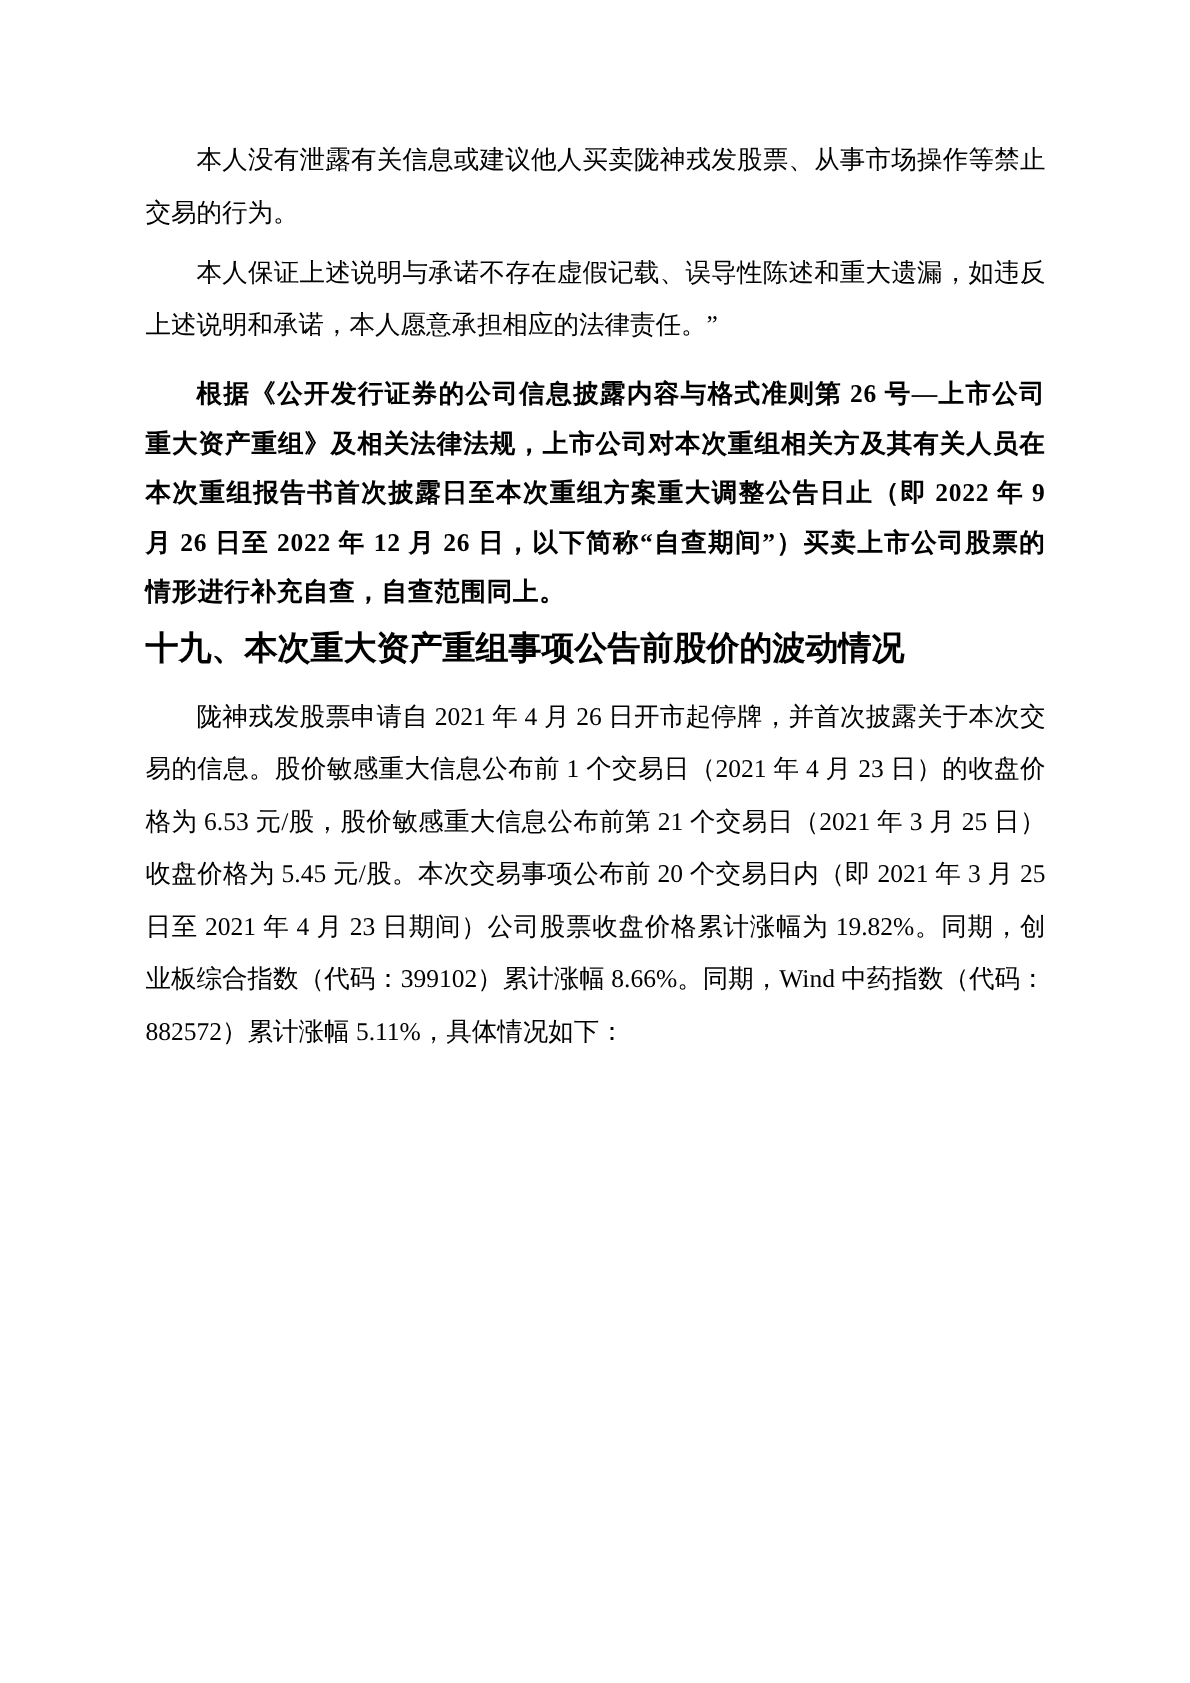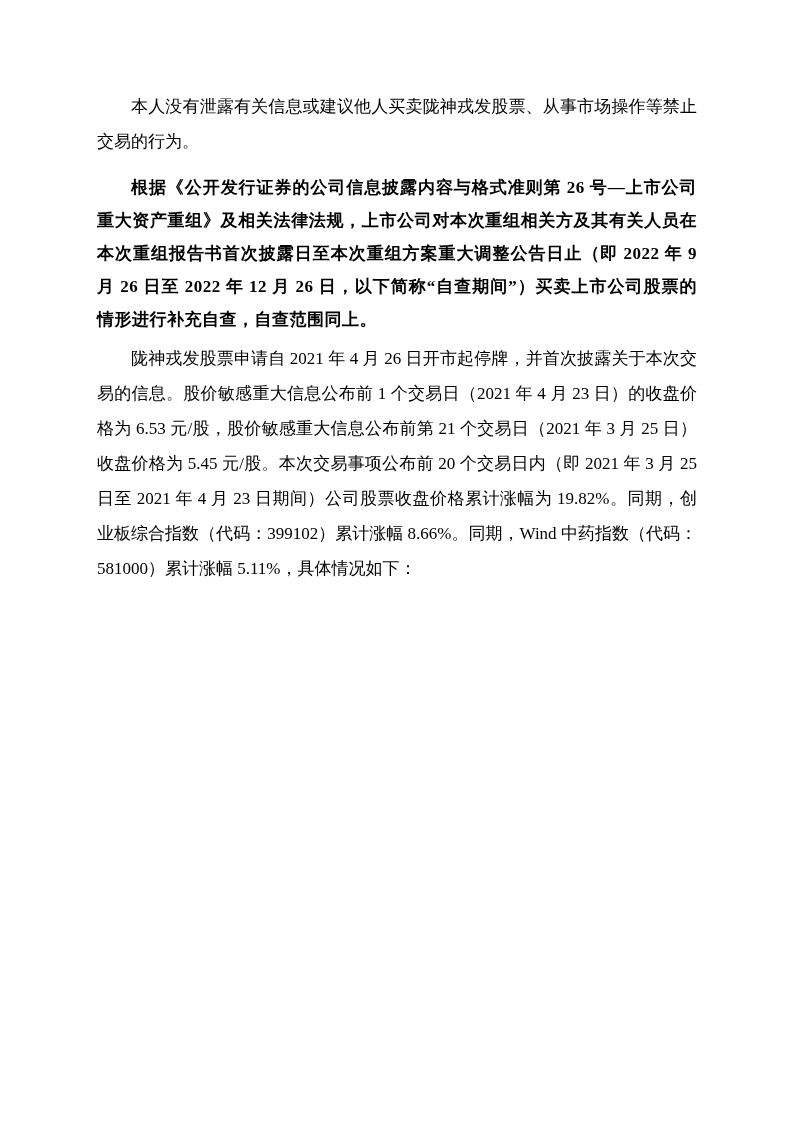--- a/index.html
+++ b/index.html
@@ -67,24 +67,26 @@
 </head>
 <body>
 
 <div class="page">
   <div class="content">
 
     <p class="para">本人没有泄露有关信息或建议他人买卖陇神戎发股票、从事市场操作等禁止交易的行为。</p>
 
 
 
+    <p class="para">本人保证上述说明与承诺不存在虚假记载、误导性陈述和重大遗漏，如违反上述说明和承诺，本人愿意承担相应的法律责任。”</p>
 
 
     <p class="para-kai">根据《公开发行证券的公司信息披露内容与格式准则第 26 号—上市公司重大资产重组》及相关法律法规，上市公司对本次重组相关方及其有关人员在本次重组报告书首次披露日至本次重组方案重大调整公告日止（即 2022 年 9 月 26 日至 2022 年 12 月 26 日，以下简称“自查期间”）买卖上市公司股票的情形进行补充自查，自查范围同上。</p>
 
 
+    <h2 class="heading-main">十九、本次重大资产重组事项公告前股价的波动情况</h2>
 
-    <p class="para">陇神戎发股票申请自 2021 年 4 月 26 日开市起停牌，并首次披露关于本次交易的信息。股价敏感重大信息公布前 1 个交易日（2021 年 4 月 23 日）的收盘价格为 6.53 元/股，股价敏感重大信息公布前第 21 个交易日（2021 年 3 月 25 日）收盘价格为 5.45 元/股。本次交易事项公布前 20 个交易日内（即 2021 年 3 月 25 日至 2021 年 4 月 23 日期间）公司股票收盘价格累计涨幅为 19.82%。同期，创业板综合指数（代码：399102）累计涨幅 8.66%。同期，Wind 中药指数（代码：581000）累计涨幅 5.11%，具体情况如下：</p>
+    <p class="para">陇神戎发股票申请自 2021 年 4 月 26 日开市起停牌，并首次披露关于本次交易的信息。股价敏感重大信息公布前 1 个交易日（2021 年 4 月 23 日）的收盘价格为 6.53 元/股，股价敏感重大信息公布前第 21 个交易日（2021 年 3 月 25 日）收盘价格为 5.45 元/股。本次交易事项公布前 20 个交易日内（即 2021 年 3 月 25 日至 2021 年 4 月 23 日期间）公司股票收盘价格累计涨幅为 19.82%。同期，创业板综合指数（代码：399102）累计涨幅 8.66%。同期，Wind 中药指数（代码：882572）累计涨幅 5.11%，具体情况如下：</p>
 
   </div>
 
   <div class="page-number">274</div>
 </div>
 
 </body></html>

